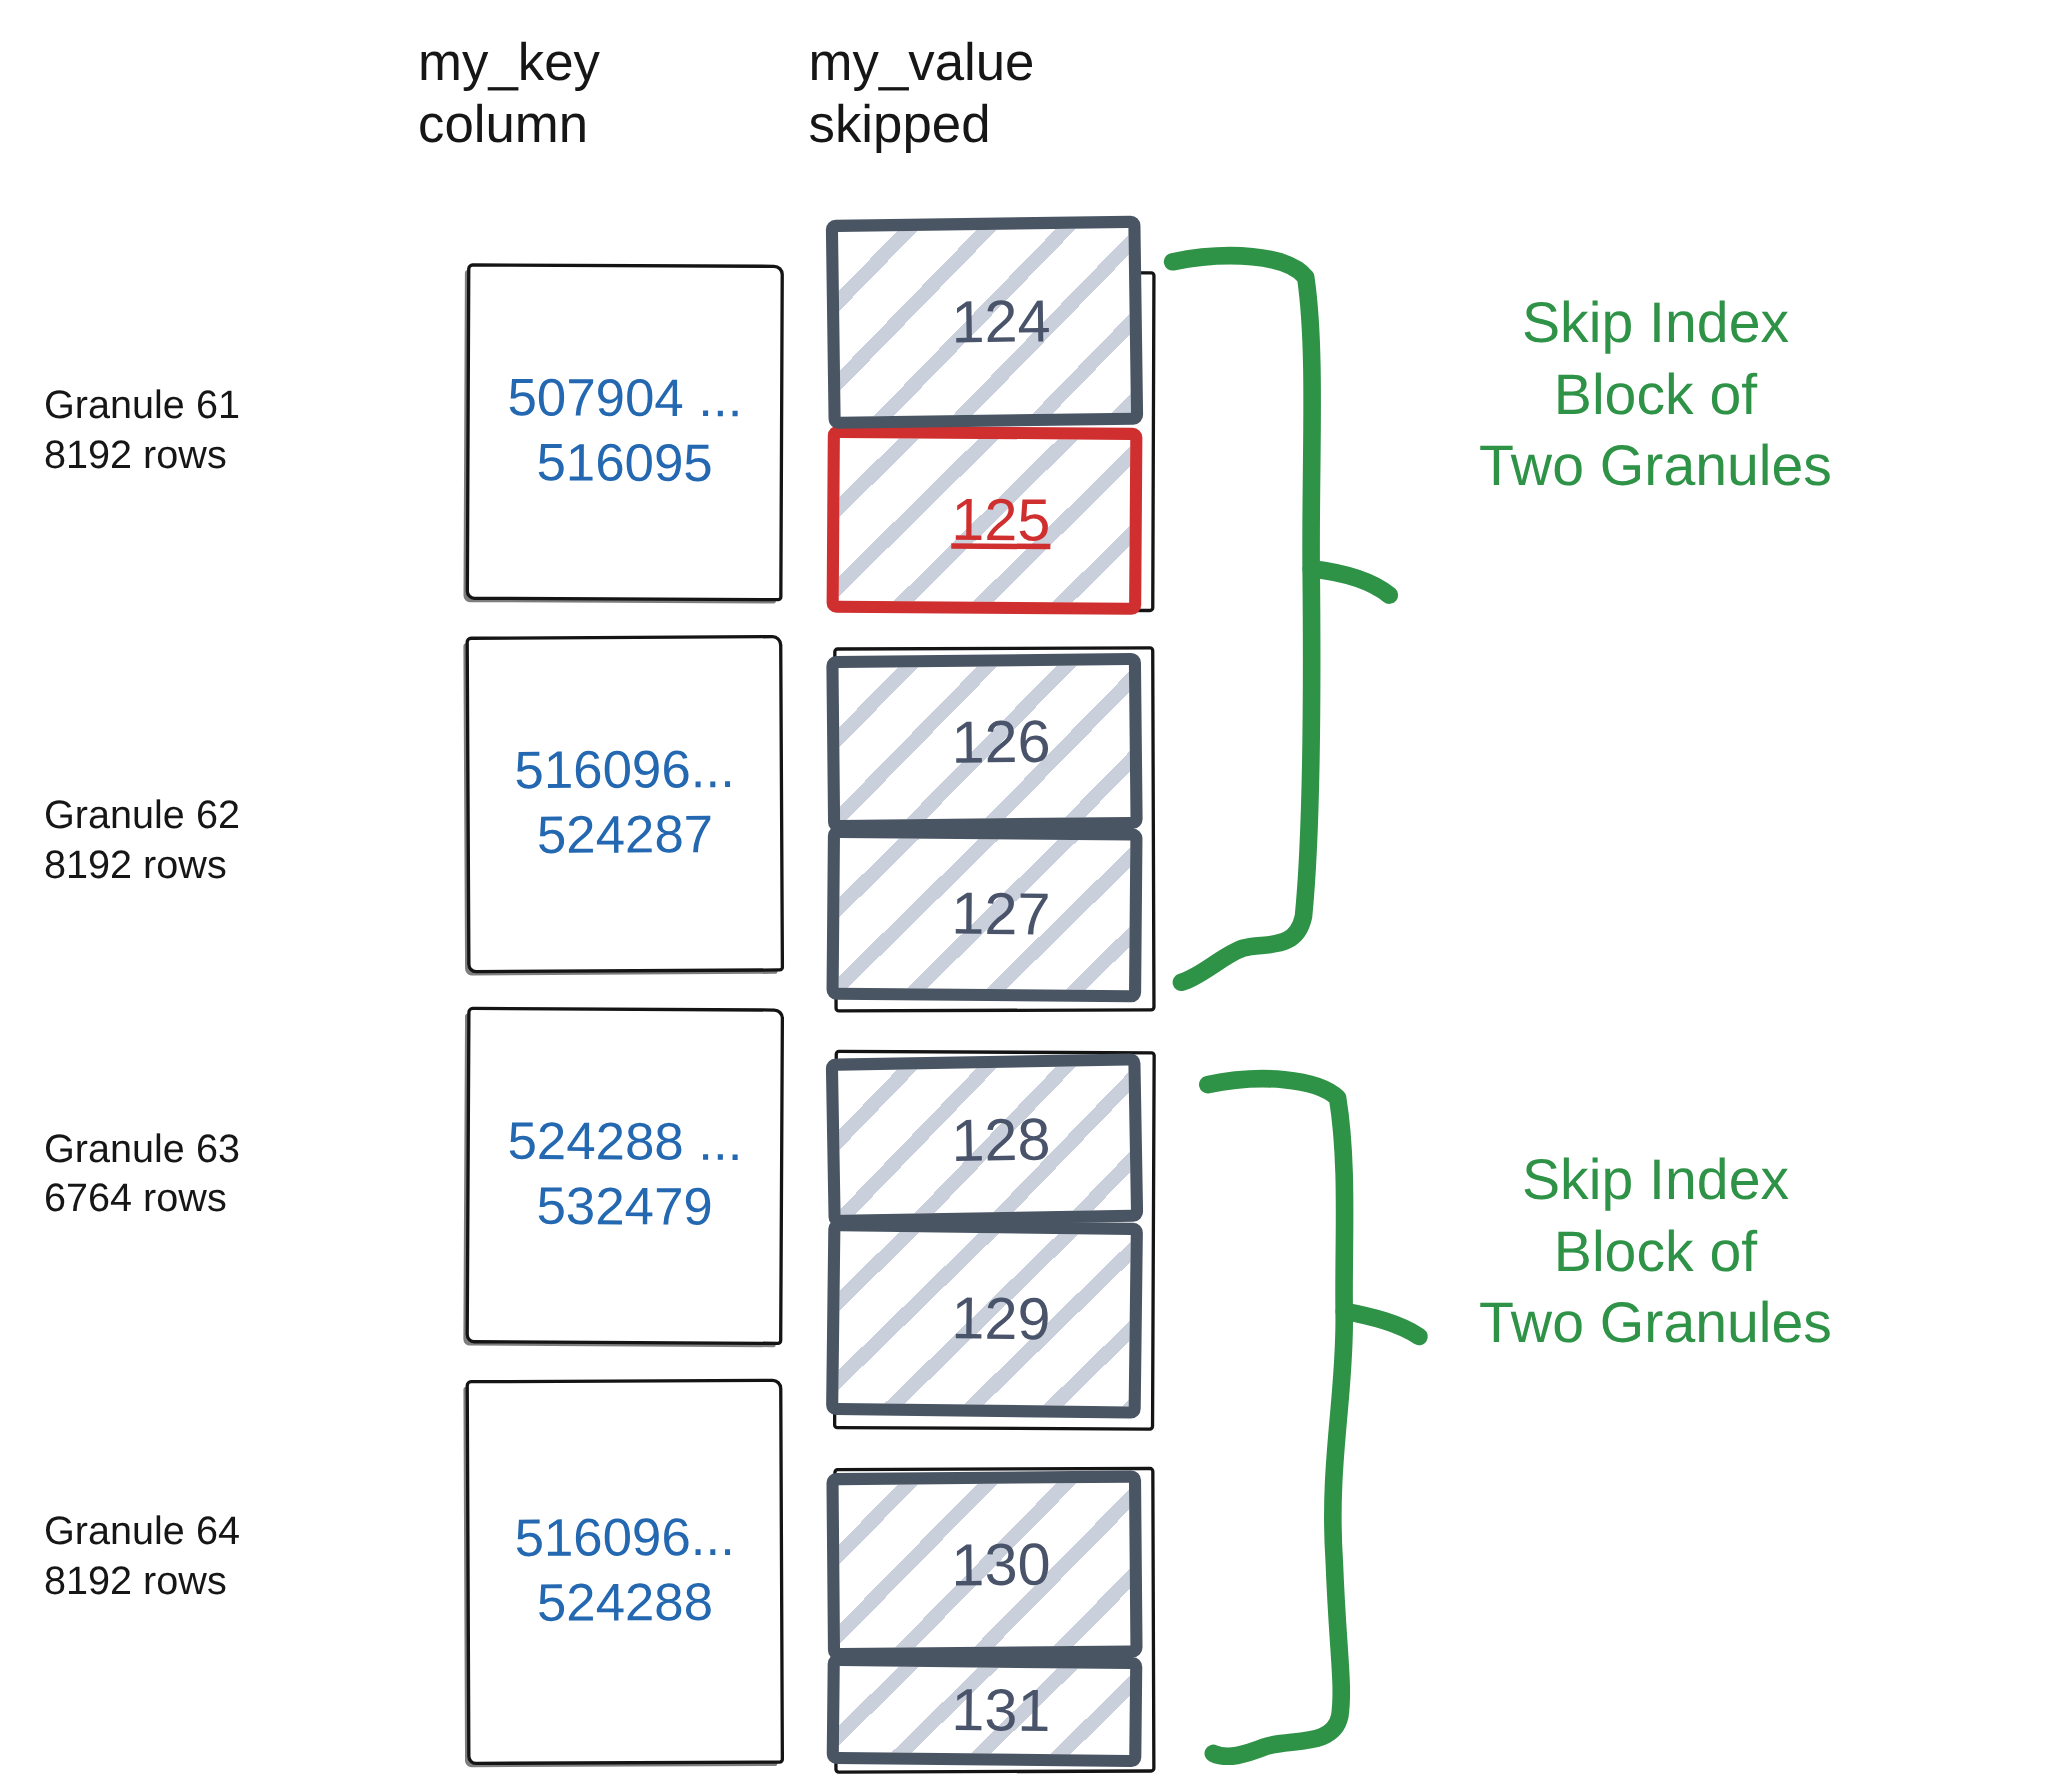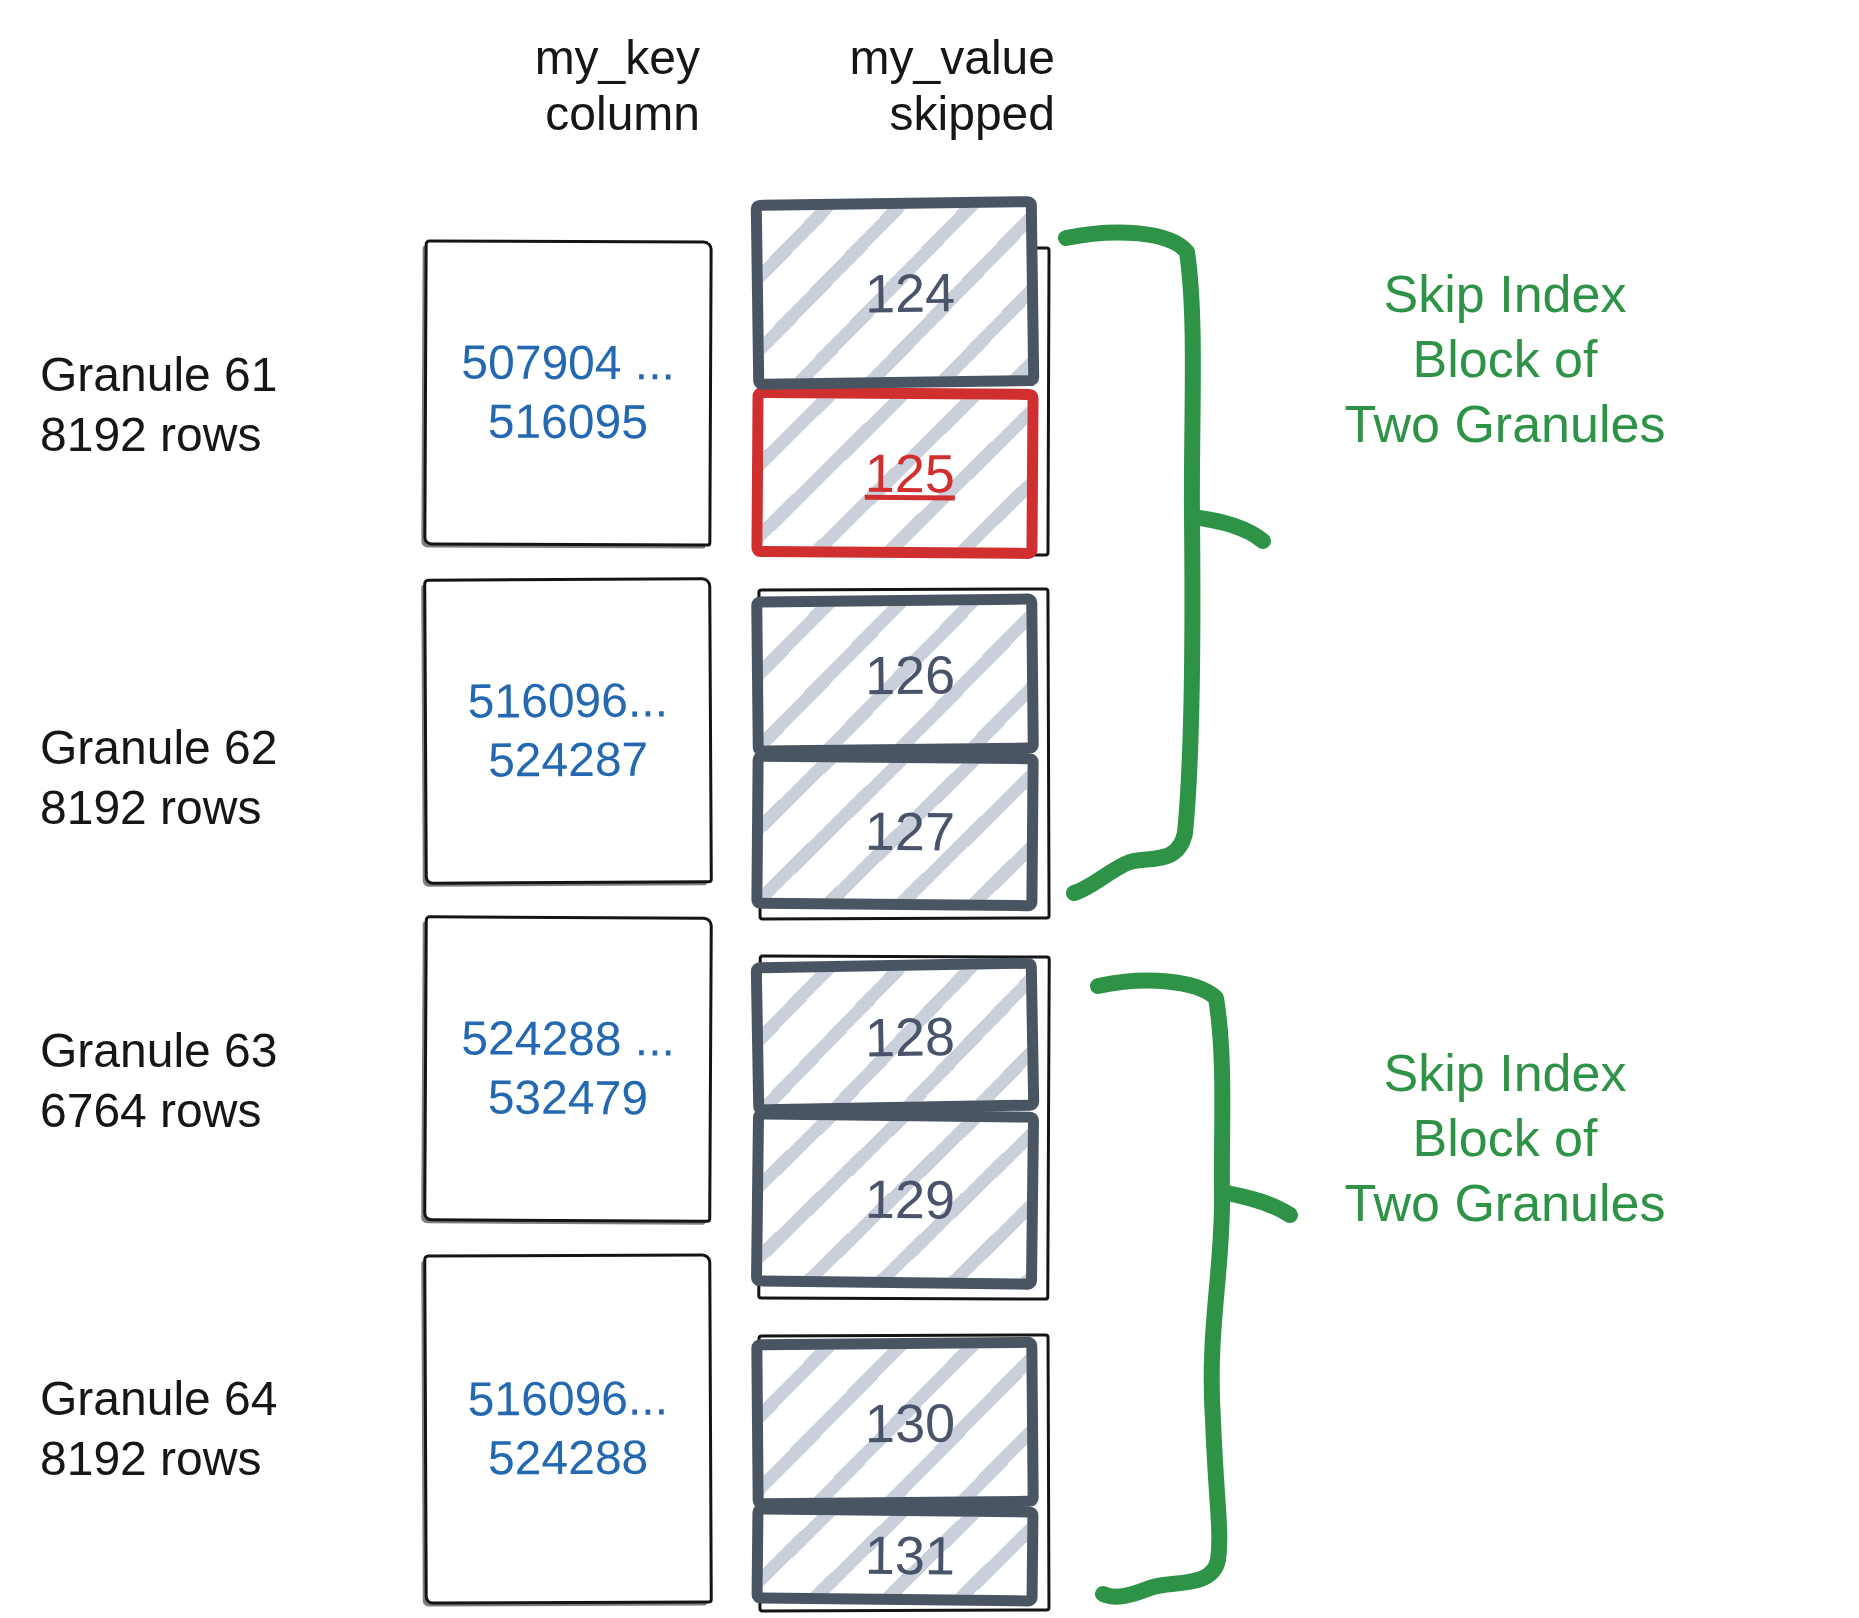--- a/index.html
+++ b/index.html
@@ -2,29 +2,29 @@
 <html><head>
 <meta charset="utf-8">
 <style>
   html,body { margin:0; padding:0; background:#ffffff; }
   .stage {
     position:relative; width:1859px; height:1618px; background:#ffffff;
     font-family:"Liberation Sans", sans-serif; overflow:hidden;
   }
   .hdr {
     position:absolute; top:30px; width:320px;
-    font-size:48px; line-height:1.16; text-align:right;
+    font-size:48px; line-height:1.16; text-align:left;
     color:#161616; white-space:pre-line;
   }
   .hdr.key   { left:380px; }
   .hdr.value { left:735px; }
 
   .glabel {
     position:absolute; left:40px; width:280px;
-    font-size:48px; line-height:1.25; color:#161616; white-space:pre-line;
+    font-size:36px; line-height:1.25; color:#161616; white-space:pre-line;
   }
   .glabel.r1 { top:345px; }
   .glabel.r2 { top:718px; }
   .glabel.r3 { top:1021px; }
   .glabel.r4 { top:1369px; }
 
   .keybox {
     position:absolute; left:424px; width:288px; box-sizing:border-box;
     border:3px solid #141414; border-radius:5px 9px 4px 8px; background:#fff;
     display:flex; align-items:center; justify-content:center;

